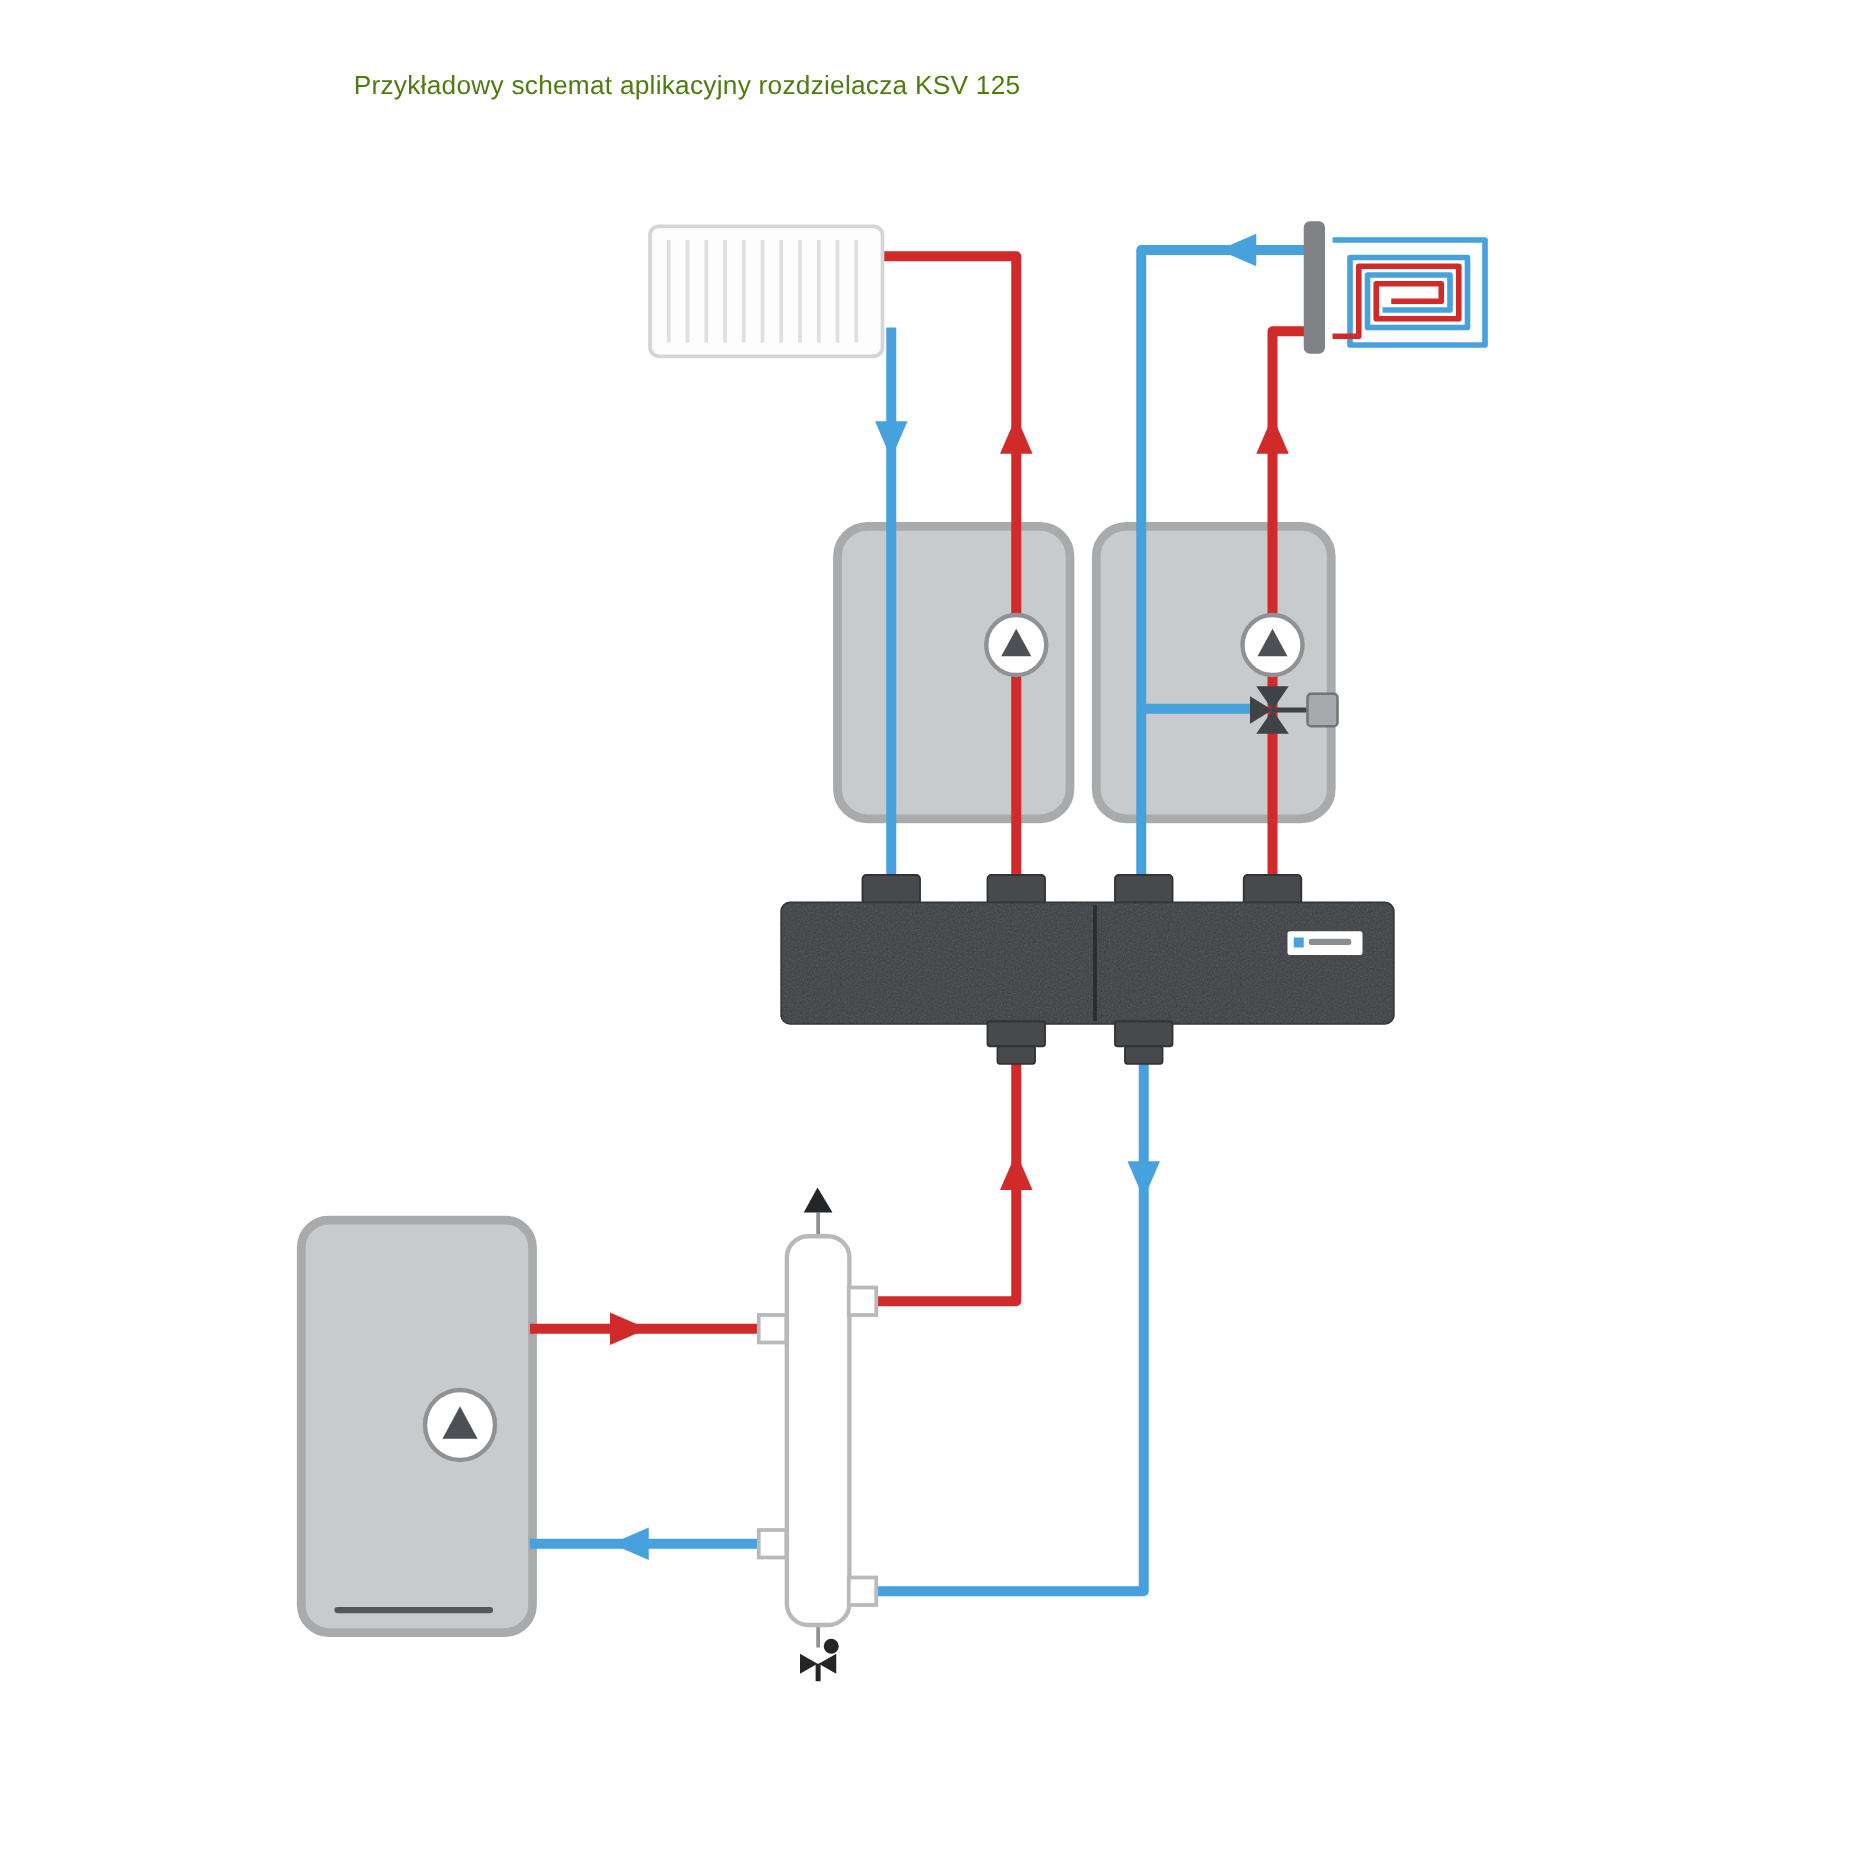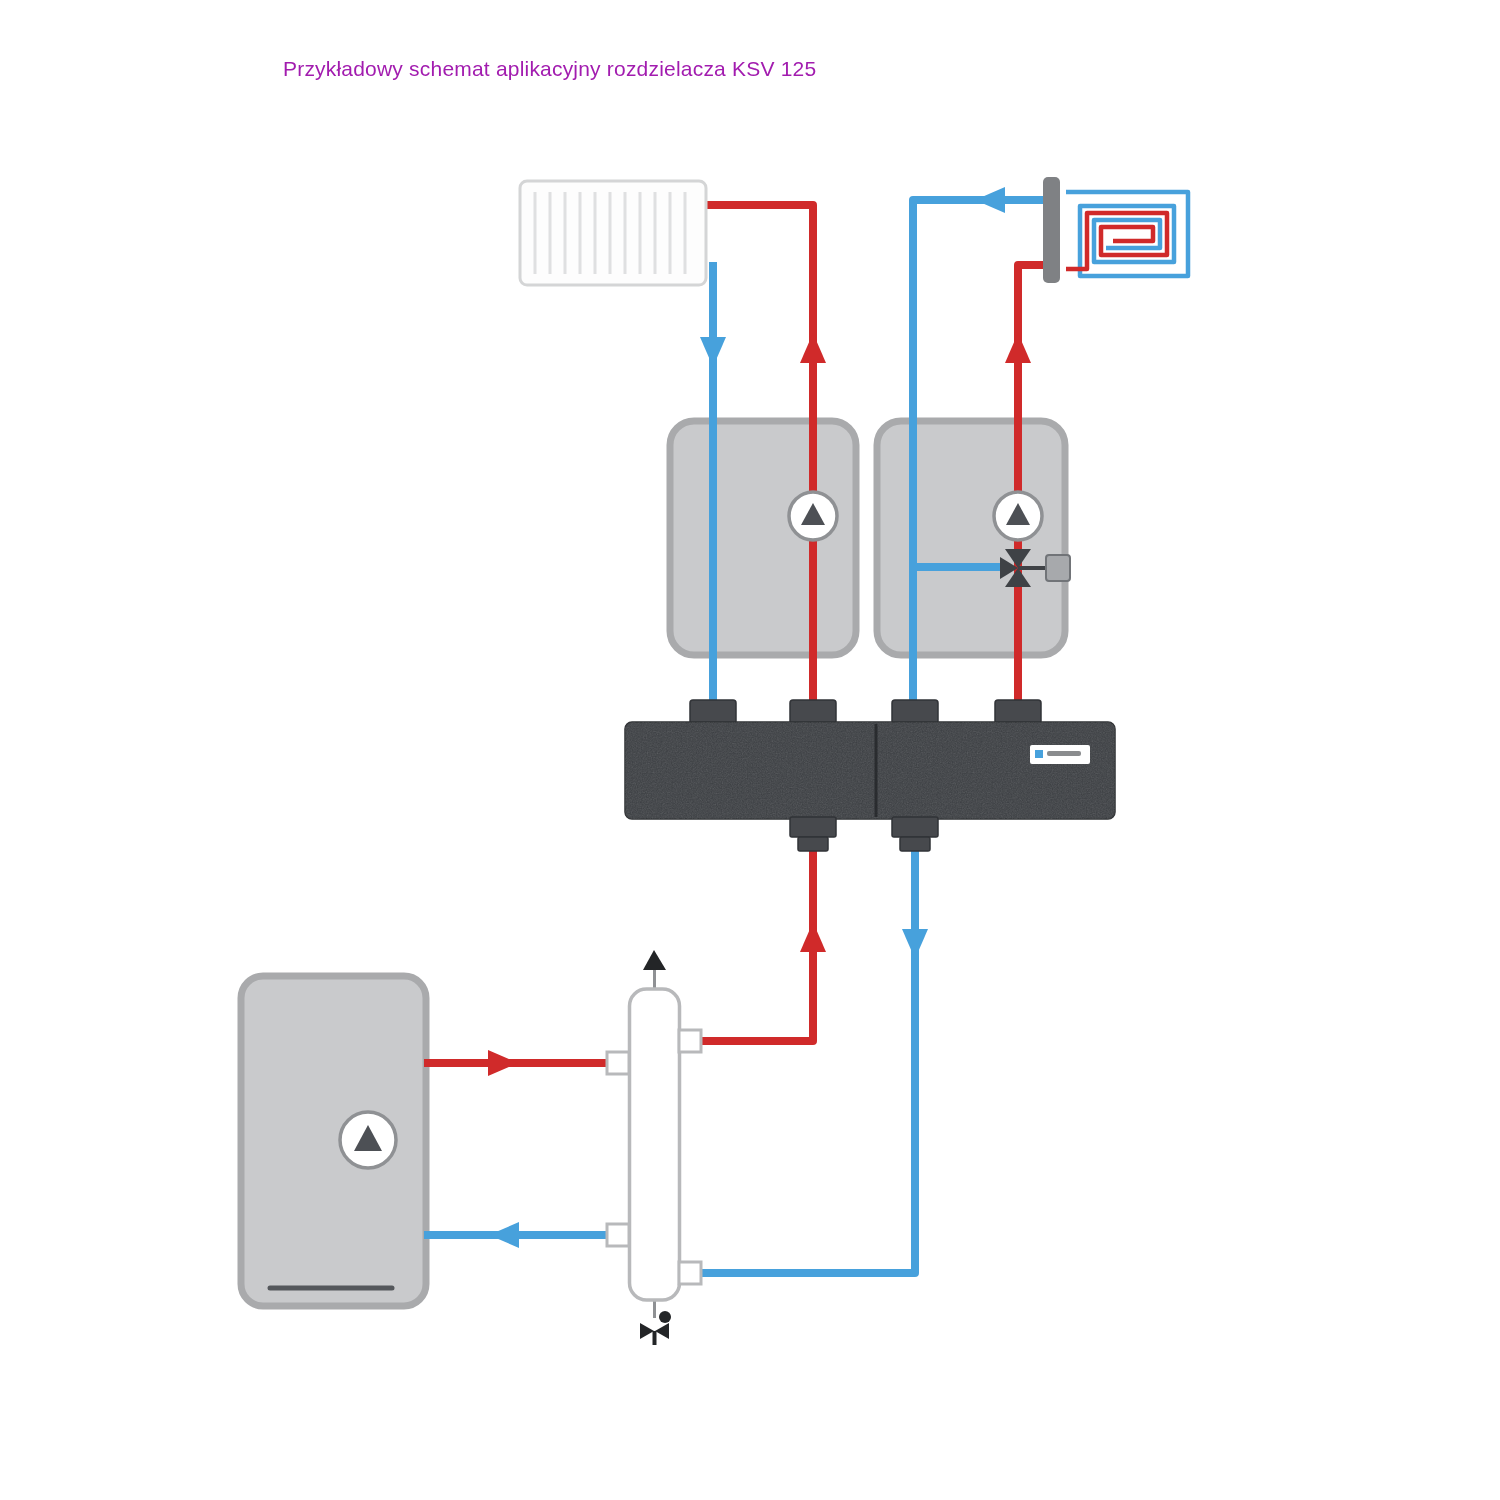--- a/index.html
+++ b/index.html
@@ -1,17 +1,17 @@
 <!DOCTYPE html>
 <html style="--red: #d02a2a; --blue: #47a1dc; --box_fill: #c9cacc; --box_border: #a9aaac; --manifold: #3a3d41; --metal: #47494d; --outline: #b8b9bb; --pump: #4d5055; --valve: #3f4246; --dark: #232527;"><head>
 <meta charset="utf-8">
 <style>
   html,body{margin:0;padding:0;width:1500px;height:1500px;background:#ffffff;
     font-family:"Liberation Sans",sans-serif;position:relative;overflow:hidden;}
-  .title{position:absolute;left:283px;top:57px;font-size:21px;color:#a21caf;letter-spacing:.2px;}
+  .title{position:absolute;left:283px;top:57px;font-size:21px;color:#4d7c0f;letter-spacing:.2px;}
   svg.diagram{position:absolute;left:0;top:0;}
   .pipe{fill:none;stroke-width:8;stroke-linejoin:round;}
   .spiral{fill:none;stroke-width:4.5;stroke-linejoin:round;}
   .stroke-red{stroke:var(--red);}
   .stroke-blue{stroke:var(--blue);}
   .fill-red{fill:var(--red);}
   .fill-blue{fill:var(--blue);}
   .gbox{fill:var(--box_fill);stroke:var(--box_border);stroke-width:7;}
   .port{fill:#ffffff;stroke:var(--outline);stroke-width:3;}
   .nut{fill:var(--metal);stroke:#313337;stroke-width:1.5;}

